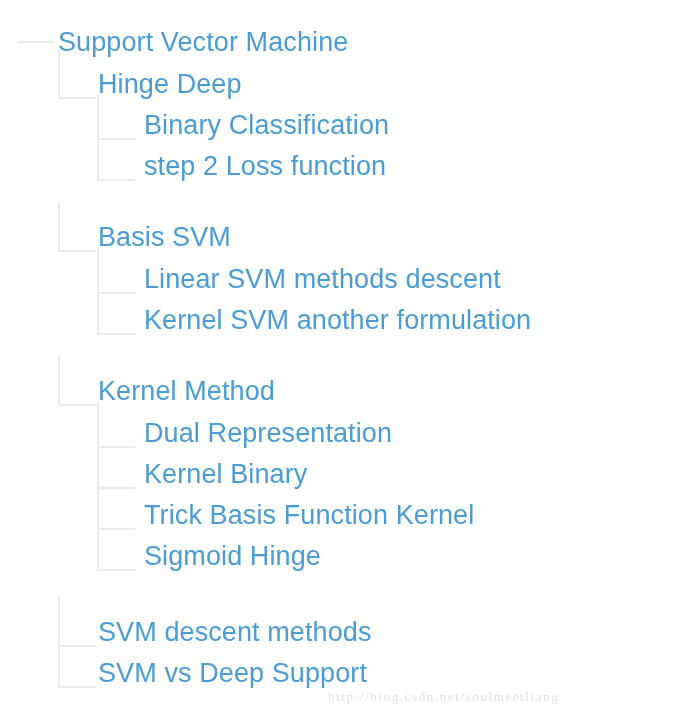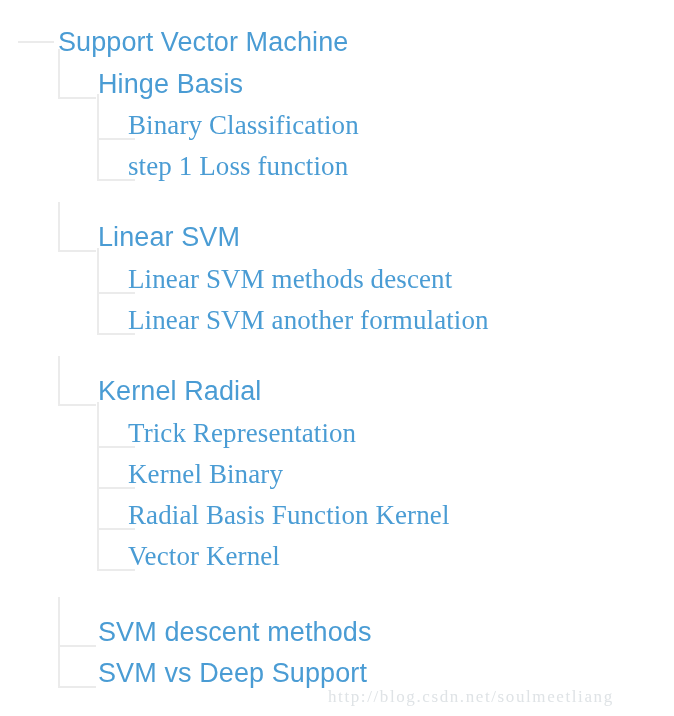--- a/index.html
+++ b/index.html
@@ -61,31 +61,31 @@
   
   .lvl0 .label { left: 58px; }
   .lvl0 .conn .h { left: 18px; top: 20px; width: 36px; }
 
   
   .lvl1 .label { left: 98px; }
   .lvl1 .conn .v { left: 58px; top: -14px; height: 48px; }
   .lvl1 .conn .h { left: 58px; top: 34px; width: 38px; }
 
   
-  .lvl2 .label { left: 128px; font-family: Liberation Serif, serif; }
+  .lvl2 .label { left: 144px; }
   .lvl2 .conn .v { left: 97px; top: -10px; height: 44px; }
   .lvl2 .conn .h { left: 97px; top: 34px; width: 38px; }
 
   
   #watermark {
     position: absolute;
     left: 328px;
     top: 686px;
     font-family: "Liberation Serif", serif;
-    font-size: 17px;
+    font-size: 13px;
     line-height: 22px;
     color: #dfe3e6;
     letter-spacing: 1.6px;
     white-space: nowrap;
   }
 </style>
 </head>
 <body>
 
 <div id="mindmap">
@@ -94,91 +94,91 @@
       <div class="conn">
         <span class="h"></span>
       </div>
       <div class="label">Support Vector Machine</div>
     </div>
     <div class="row lvl1" style="top: 63px;">
       <div class="conn">
         <span class="v"></span>
         <span class="h"></span>
       </div>
-      <div class="label">Hinge Basis</div>
+      <div class="label">Hinge Deep</div>
     </div>
     <div class="row lvl2" style="top: 104px;">
       <div class="conn">
         <span class="v"></span>
         <span class="h"></span>
       </div>
       <div class="label">Binary Classification</div>
     </div>
     <div class="row lvl2" style="top: 145px;">
       <div class="conn">
         <span class="v"></span>
         <span class="h"></span>
       </div>
-      <div class="label">step 1 Loss function</div>
+      <div class="label">step 2 Loss function</div>
     </div>
     <div class="row lvl1" style="top: 216px;">
       <div class="conn">
         <span class="v"></span>
         <span class="h"></span>
       </div>
-      <div class="label">Linear SVM</div>
+      <div class="label">Basis SVM</div>
     </div>
     <div class="row lvl2" style="top: 258px;">
       <div class="conn">
         <span class="v"></span>
         <span class="h"></span>
       </div>
       <div class="label">Linear SVM methods descent</div>
     </div>
     <div class="row lvl2" style="top: 299px;">
       <div class="conn">
         <span class="v"></span>
         <span class="h"></span>
       </div>
-      <div class="label">Linear SVM another formulation</div>
+      <div class="label">Kernel SVM another formulation</div>
     </div>
     <div class="row lvl1" style="top: 370px;">
       <div class="conn">
         <span class="v"></span>
         <span class="h"></span>
       </div>
-      <div class="label">Kernel Radial</div>
+      <div class="label">Kernel Method</div>
     </div>
     <div class="row lvl2" style="top: 412px;">
       <div class="conn">
         <span class="v"></span>
         <span class="h"></span>
       </div>
-      <div class="label">Trick Representation</div>
+      <div class="label">Dual Representation</div>
     </div>
     <div class="row lvl2" style="top: 453px;">
       <div class="conn">
         <span class="v"></span>
         <span class="h"></span>
       </div>
       <div class="label">Kernel Binary</div>
     </div>
     <div class="row lvl2" style="top: 494px;">
       <div class="conn">
         <span class="v"></span>
         <span class="h"></span>
       </div>
-      <div class="label">Radial Basis Function Kernel</div>
+      <div class="label">Trick Basis Function Kernel</div>
     </div>
     <div class="row lvl2" style="top: 535px;">
       <div class="conn">
         <span class="v"></span>
         <span class="h"></span>
       </div>
-      <div class="label">Vector Kernel</div>
+      <div class="label">Sigmoid Hinge</div>
     </div>
     <div class="row lvl1" style="top: 611px;">
       <div class="conn">
         <span class="v"></span>
         <span class="h"></span>
       </div>
       <div class="label">SVM descent methods</div>
     </div>
     <div class="row lvl1" style="top: 652px;">
       <div class="conn">

